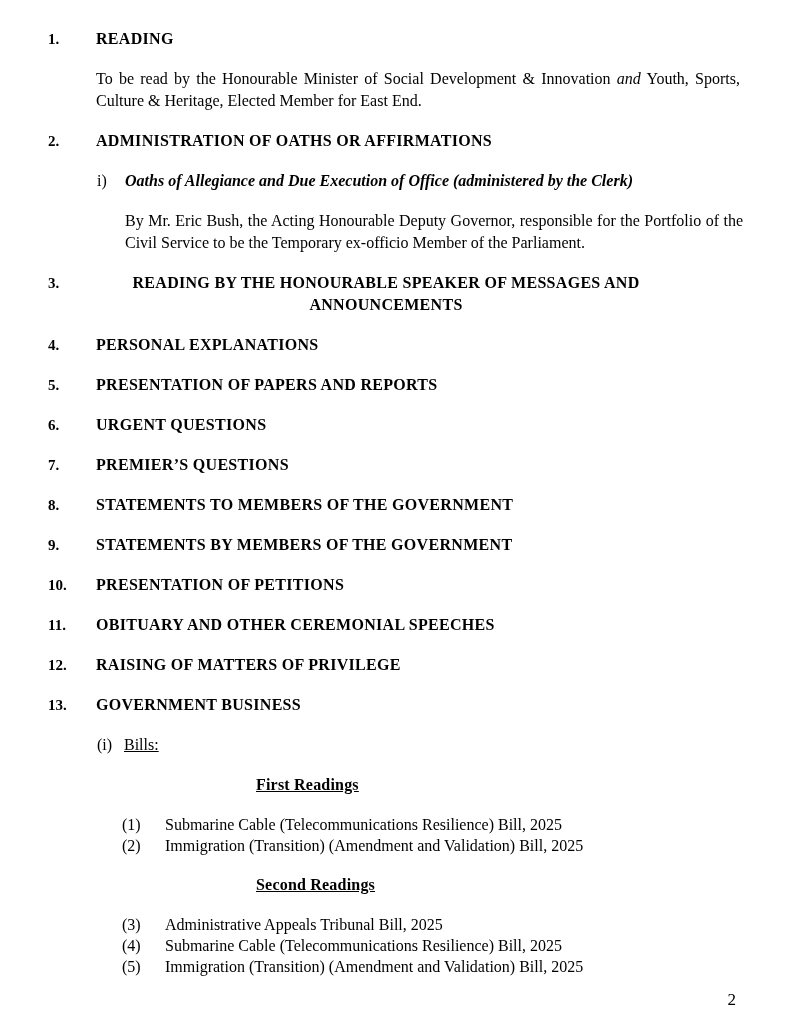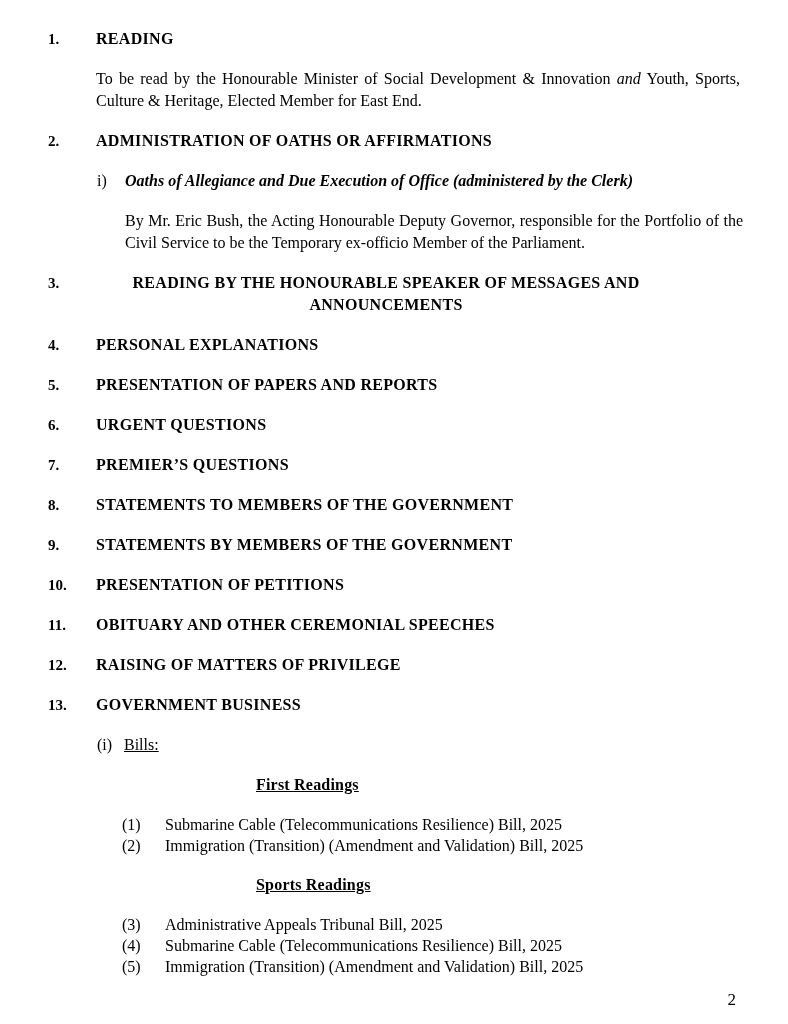--- a/index.html
+++ b/index.html
@@ -181,21 +181,21 @@
       <span class="bnum">(1)</span>
       <span class="btext">Submarine Cable (Telecommunications Resilience) Bill, 2025</span>
     </div>
     <div class="bill-row">
       <span class="bnum">(2)</span>
       <span class="btext">Immigration (Transition) (Amendment and Validation) Bill, 2025</span>
     </div>
   </div>
 
   <div class="readings-heading">
-    <span>Sports Readings</span>
+    <span>Second Readings</span>
   </div>
 
   <div class="bill-group">
     <div class="bill-row">
       <span class="bnum">(3)</span>
       <span class="btext">Administrative Appeals Tribunal Bill, 2025</span>
     </div>
     <div class="bill-row">
       <span class="bnum">(4)</span>
       <span class="btext">Submarine Cable (Telecommunications Resilience) Bill, 2025</span>

